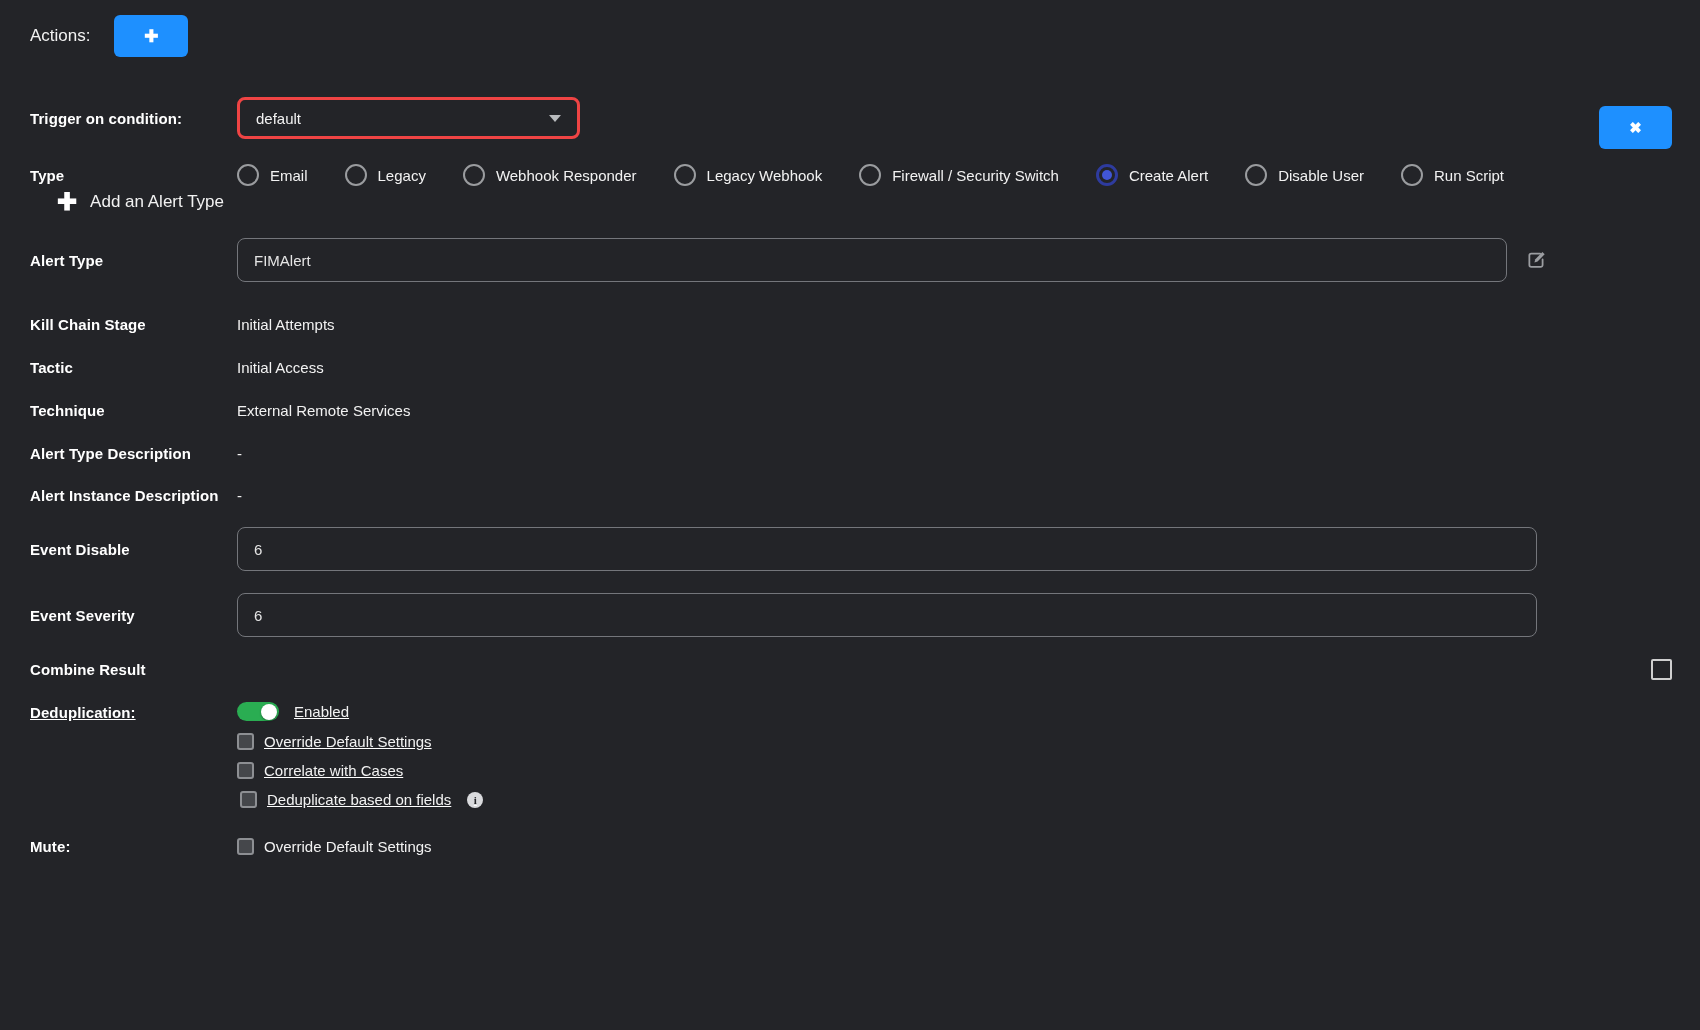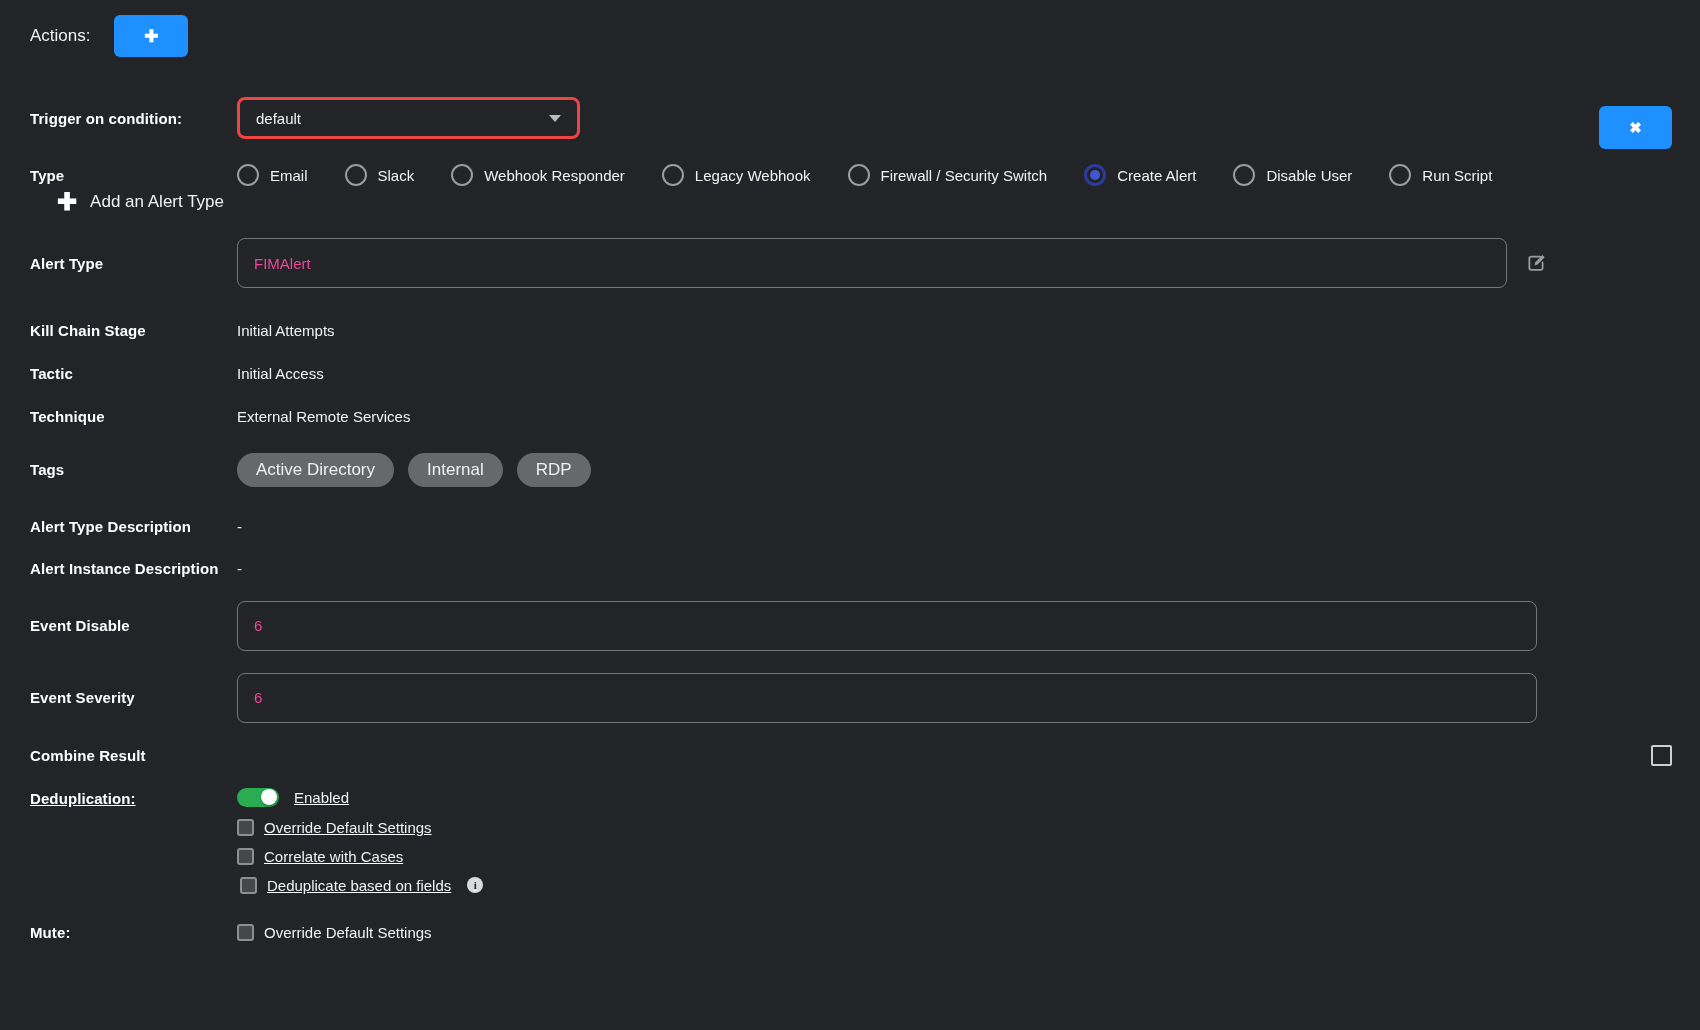--- a/index.html
+++ b/index.html
@@ -86,22 +86,22 @@
   
   .row-add-alert{margin-left:27px;gap:13px;margin-bottom:24px;}
   .plus-glyph{
     color:#fff;font-size:24px;font-weight:bold;line-height:1;
   }
   .add-alert-label{font-size:17px;color:#f2f2f2;}
 
   
   .row-alert-type{margin-bottom:32px;}
   .text-input{
-    height:50px;border:1px solid #74767b;border-radius:8px;
-    background:transparent;color:#ec4899;font-size:15px;
+    height:44px;border:1px solid #74767b;border-radius:8px;
+    background:transparent;color:#e5e5e5;font-size:15px;
     font-family:"Liberation Sans", sans-serif;
     padding:0 16px;outline:none;
   }
   .input-alert-type{width:1270px;}
   .edit-icon{margin-left:19px;display:flex;align-items:center;cursor:pointer;}
 
   
   .row-static{margin-bottom:23px;min-height:20px;}
   .row-static.tall-gap{margin-bottom:22px;}
 
@@ -183,21 +183,21 @@
 
   <div class="row row-type">
     <span class="label-col">Type</span>
     <div class="radio-group">
       <label class="radio-option">
         <span class="radio-circle"></span>
         <span class="radio-label">Email</span>
       </label>
       <label class="radio-option">
         <span class="radio-circle"></span>
-        <span class="radio-label">Slack</span>
+        <span class="radio-label">Legacy</span>
       </label>
       <label class="radio-option">
         <span class="radio-circle"></span>
         <span class="radio-label">Webhook Responder</span>
       </label>
       <label class="radio-option">
         <span class="radio-circle"></span>
         <span class="radio-label">Legacy Webhook</span>
       </label>
       <label class="radio-option">
@@ -243,28 +243,20 @@
   <div class="row row-static">
     <span class="label-col">Tactic</span>
     <span class="value-text">Initial Access</span>
   </div>
 
   <div class="row row-static">
     <span class="label-col">Technique</span>
     <span class="value-text">External Remote Services</span>
   </div>
 
-  <div class="row row-tags">
-    <span class="label-col">Tags</span>
-    <div class="chip-list">
-      <span class="chip">Active Directory</span>
-      <span class="chip">Internal</span>
-      <span class="chip">RDP</span>
-    </div>
-  </div>
 
   <div class="row row-static tall-gap">
     <span class="label-col">Alert Type Description</span>
     <span class="value-text">-</span>
   </div>
 
   <div class="row row-static tall-gap">
     <span class="label-col">Alert Instance Description</span>
     <span class="value-text">-</span>
   </div>

